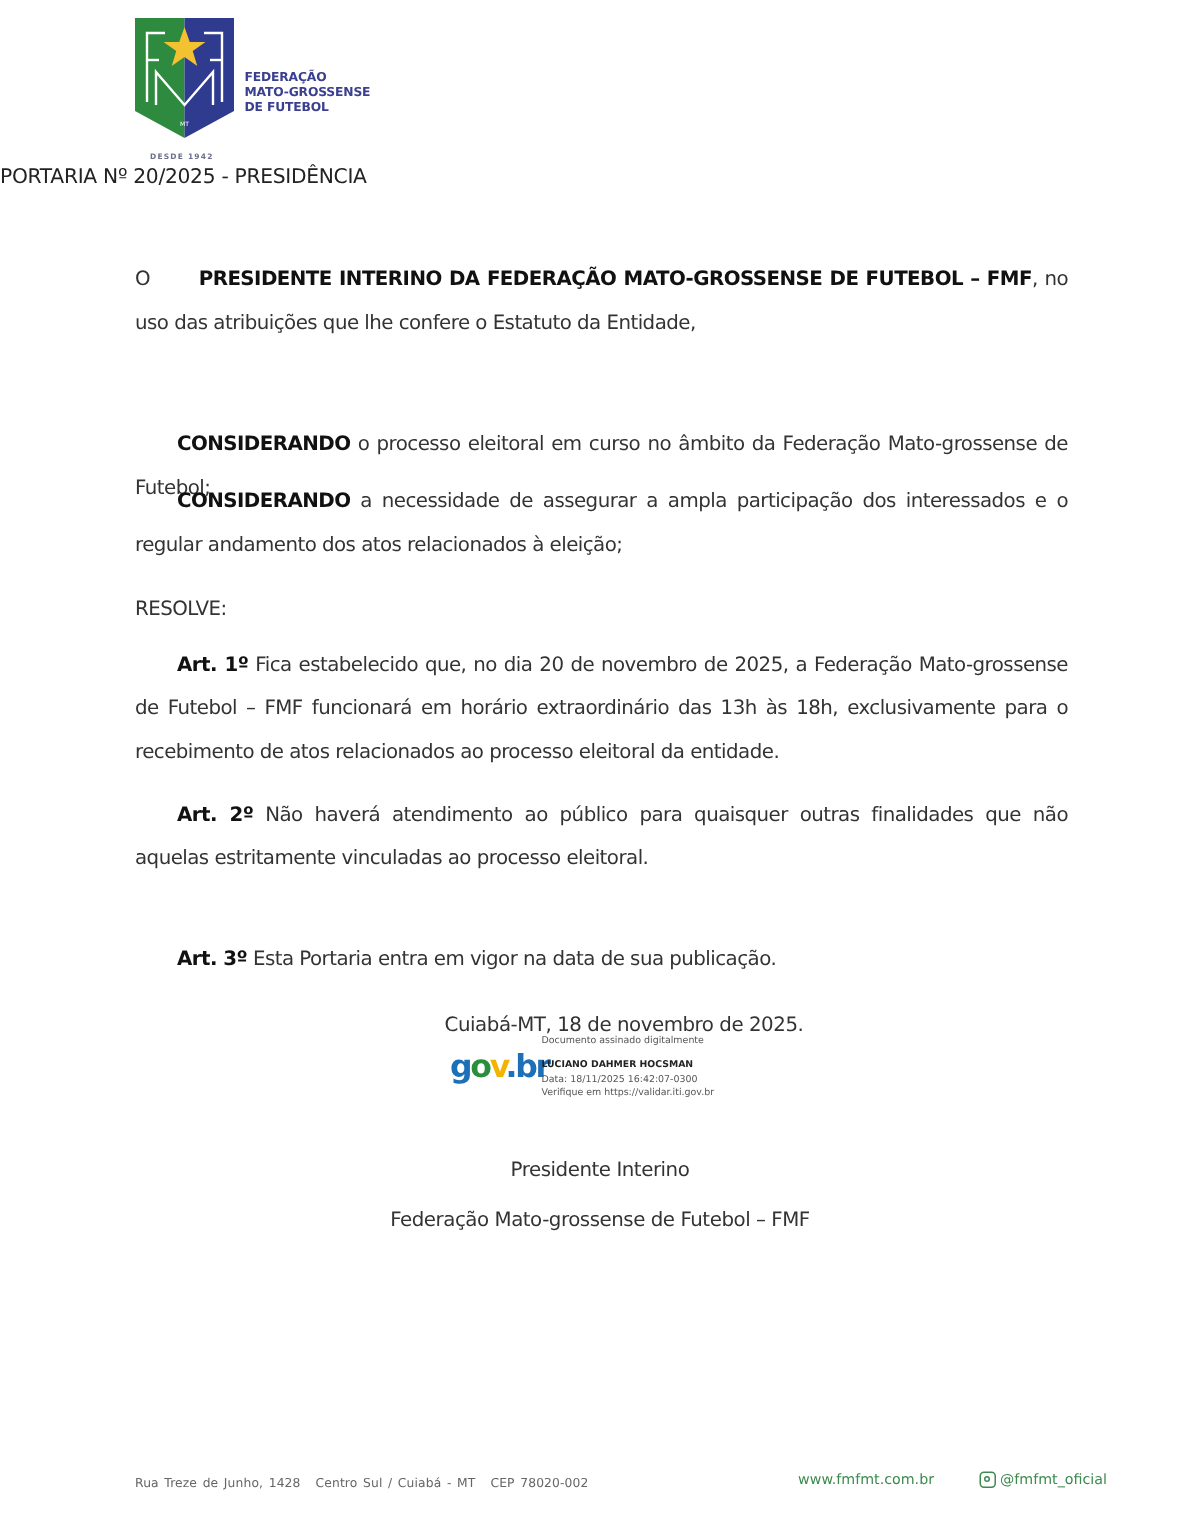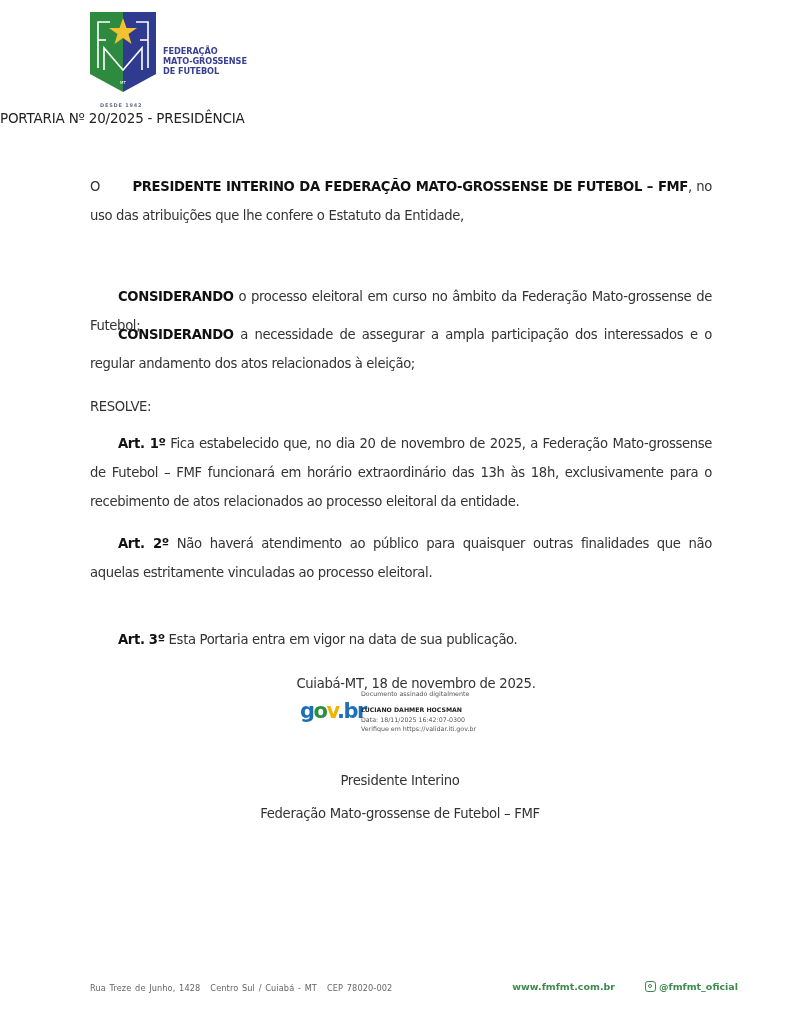--- a/index.html
+++ b/index.html
@@ -165,21 +165,21 @@
     }
     .footer-address span { margin-right: 10px; }
     .footer-right {
       position: absolute;
       right: 62px;
       top: 981px;
       display: flex;
       align-items: center;
       gap: 10px;
       font-size: 9.5px;
-      font-weight: bold;
+      font-weight: normal;
       color: #3c8a4e;
     }
     .insta-icon {
       width: 11px;
       height: 11px;
       border: 1.4px solid #3c8a4e;
       border-radius: 3px;
       position: relative;
       box-sizing: border-box;
       display: inline-block;

